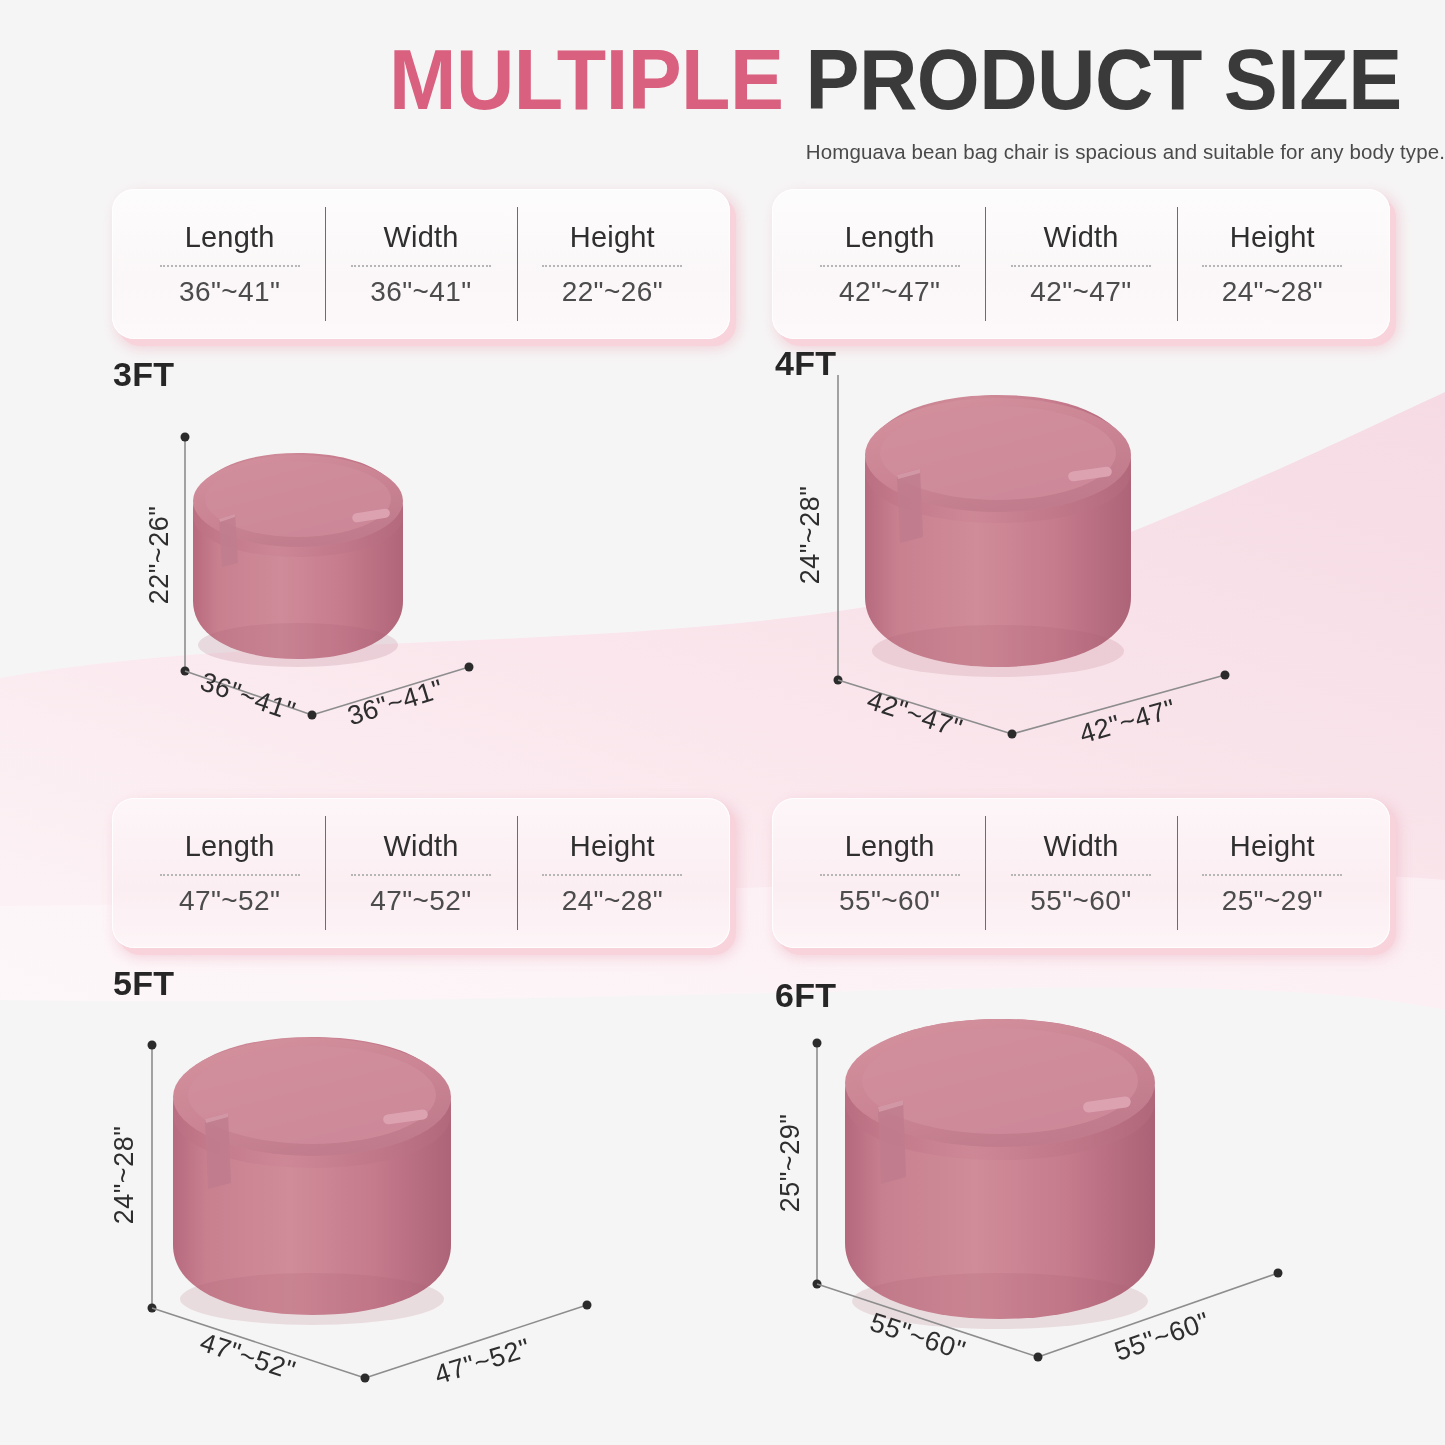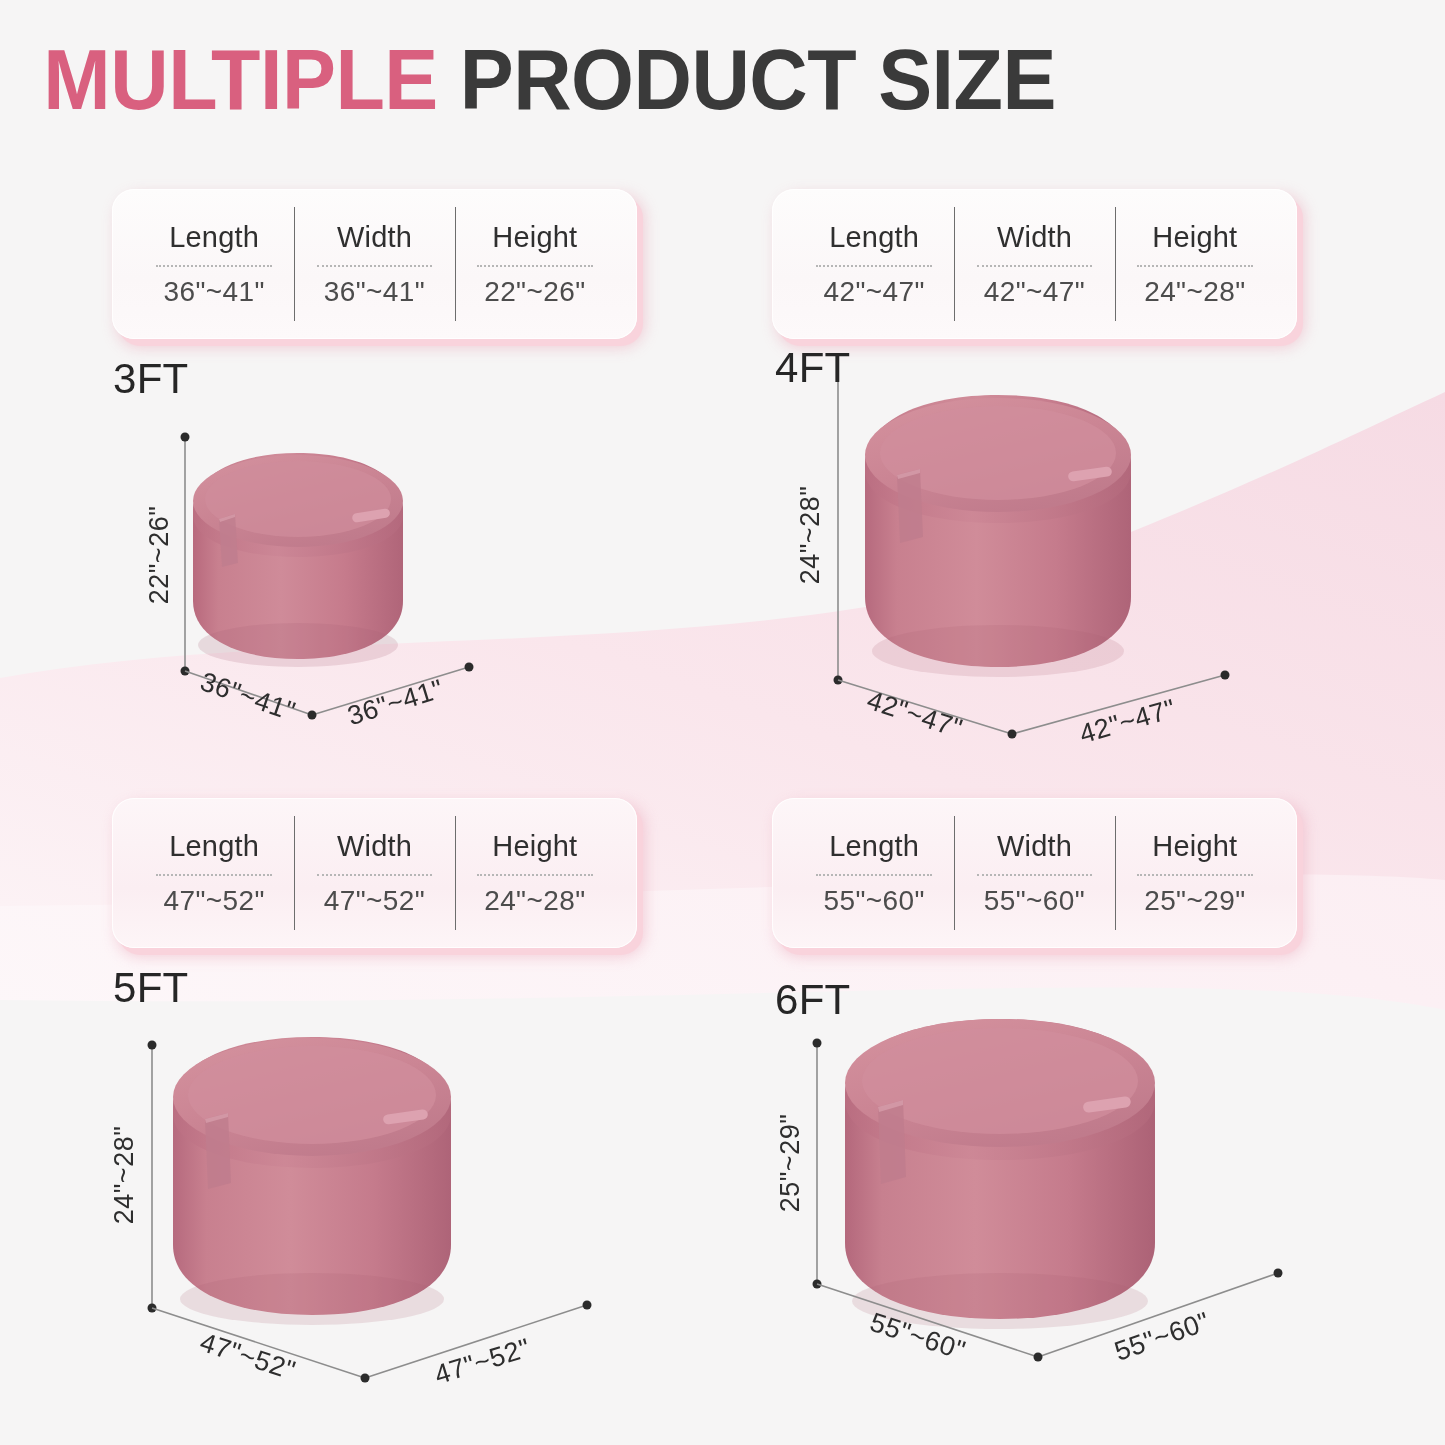--- a/index.html
+++ b/index.html
@@ -31,21 +31,21 @@
     pointer-events: none;
   }
 
   
   .header {
     position: absolute;
     top: 0;
     left: 0;
     width: 1445px;
     z-index: 5;
-    text-align: left;
+    text-align: right;
   }
   .title {
     margin: 0;
     padding-top: 36px;
     font-size: 86px;
     line-height: 1.0;
     font-weight: bold;
     letter-spacing: -0.5px;
     font-family: "Liberation Sans", sans-serif;
     white-space: nowrap;
@@ -58,21 +58,21 @@
     padding-top: 18px;
     font-size: 20.5px;
     color: #4a4a4a;
     letter-spacing: 0.1px;
     font-family: "Liberation Sans", sans-serif;
   }
 
   
   .spec-card {
     position: absolute;
-    width: 525px;
+    width: 618px;
     height: 150px;
     border-radius: 22px;
     background: linear-gradient(180deg, #fdfcfc 0%, #fbf7f8 60%, #fdf9fa 100%);
     box-shadow:
       6px 7px 0 0 #f9d3dc,
       6px 7px 14px 2px rgba(233,160,180,0.45),
       0 0 0 1px rgba(255,255,255,0.85) inset;
     z-index: 6;
     display: flex;
     align-items: stretch;
@@ -118,22 +118,22 @@
     font-size: 28px;
     color: #4c4c4c;
     letter-spacing: 0.4px;
     line-height: 1;
     font-family: "Liberation Sans", sans-serif;
   }
 
   
   .size-label {
     position: absolute;
-    font-size: 42px;
-    font-weight: normal;
+    font-size: 34px;
+    font-weight: bold;
     color: #262626;
     letter-spacing: 0.3px;
     z-index: 6;
     font-family: "Liberation Sans", sans-serif;
   }
 
   
   .product {
     position: absolute;
     z-index: 4;
@@ -176,20 +176,21 @@
 
     <path d="M0,678 C320,620 780,668 1080,552 C1250,486 1350,436 1445,392
              L1445,880 C1230,860 640,900 0,906 Z" fill="url(#waveGrad)"></path>
   </svg>
 
   <div class="header">
     <h1 class="title">
       <span class="pink">MULTIPLE</span>
       <span class="dark">PRODUCT SIZE</span>
     </h1>
+    <p class="subtitle">Homguava bean bag chair is spacious and suitable for any body type.</p>
   </div>
 
   <div class="spec-card" style="left:112px; top:189px;">
     <div class="spec-col">
       <div class="spec-head">Length</div>
       <div class="spec-rule"></div>
       <div class="spec-val">36"~41"</div>
     </div>
     <div class="spec-col">
       <div class="spec-head">Width</div>

